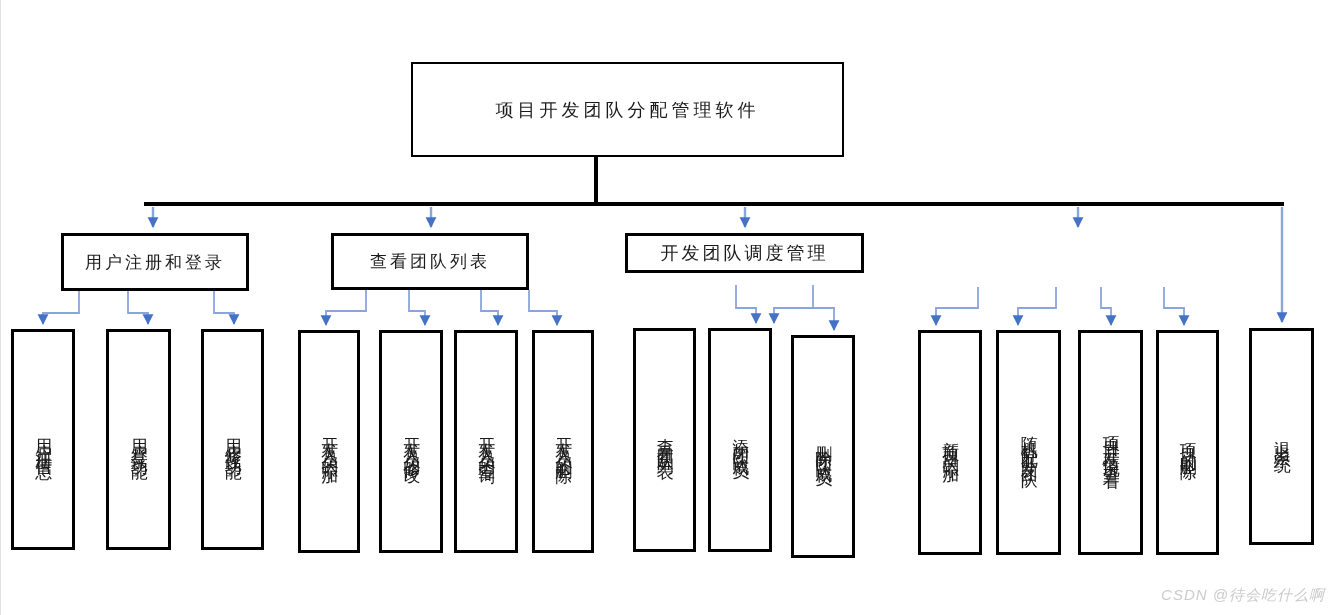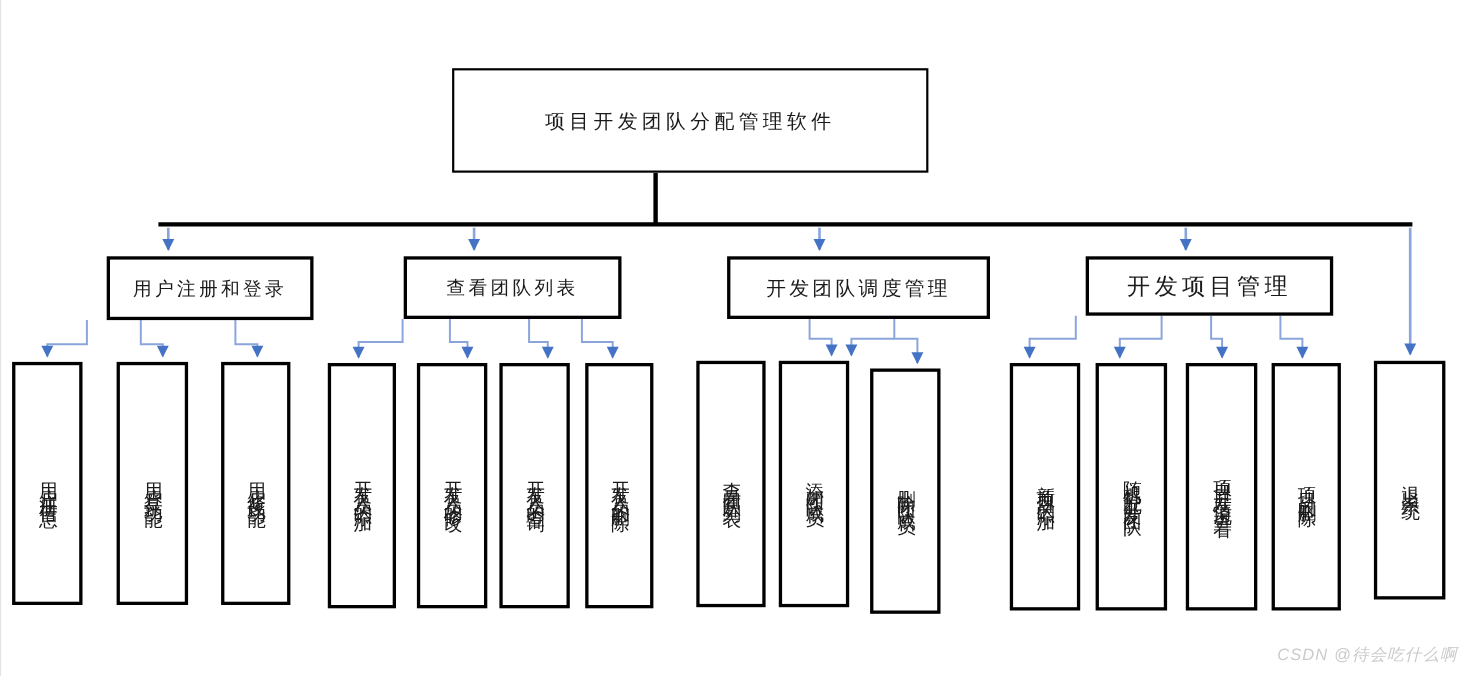--- a/index.html
+++ b/index.html
@@ -30,21 +30,20 @@
   }
   .root-box {
     border-width: 2px;
     font-size: 18px;
     letter-spacing: 4px;
   }
   .branch-box {
     font-size: 17px;
     letter-spacing: 3px;
     white-space: nowrap;
-    margin-left: 36px;
   }
   .branch-box.wide { font-size: 18px; }
   .branch-box.big  { font-size: 21px; letter-spacing: 4px; }
   .leaf-box {
     font-size: 17px;
   }
   .vtext {
     writing-mode: vertical-rl;
     text-orientation: upright;
     letter-spacing: 5px;
@@ -105,25 +104,22 @@
   <div class="node root-box" style="left:410px;top:62px;width:433px;height:95px">
     <span>项目开发团队分配管理软件</span>
   </div>
 
   <div class="node branch-box" style="left:60px;top:233px;width:188px;height:58px">
     <span>用户注册和登录</span>
   </div>
   <div class="node branch-box" style="left:330px;top:233px;width:198px;height:57px">
     <span>查看团队列表</span>
   </div>
-  <div class="node branch-box wide" style="left:624px;top:233px;width:239px;height:57px">
+  <div class="node branch-box wide" style="left:624px;top:233px;width:239px;height:40px">
     <span>开发团队调度管理</span>
-  </div>
-  <div class="node branch-box big" style="left:950px;top:233px;width:225px;height:54px">
-    <span>开发项目管理</span>
   </div>
 
   <div class="node leaf-box" style="left:10px;top:329px;width:64px;height:221px">
     <span class="vtext">用户注册信息</span>
   </div>
   <div class="node leaf-box" style="left:105px;top:329px;width:65px;height:221px">
     <span class="vtext">用户登录功能</span>
   </div>
   <div class="node leaf-box" style="left:200px;top:329px;width:63px;height:221px">
     <span class="vtext">用户修改功能</span>

